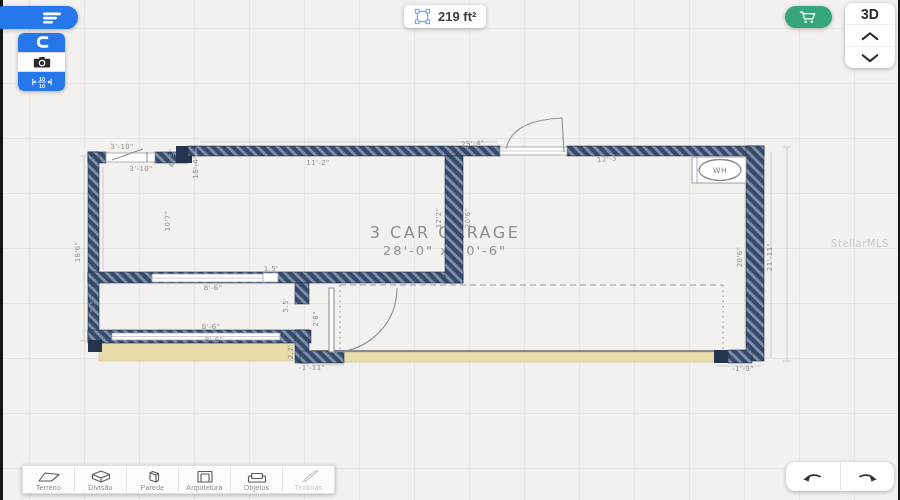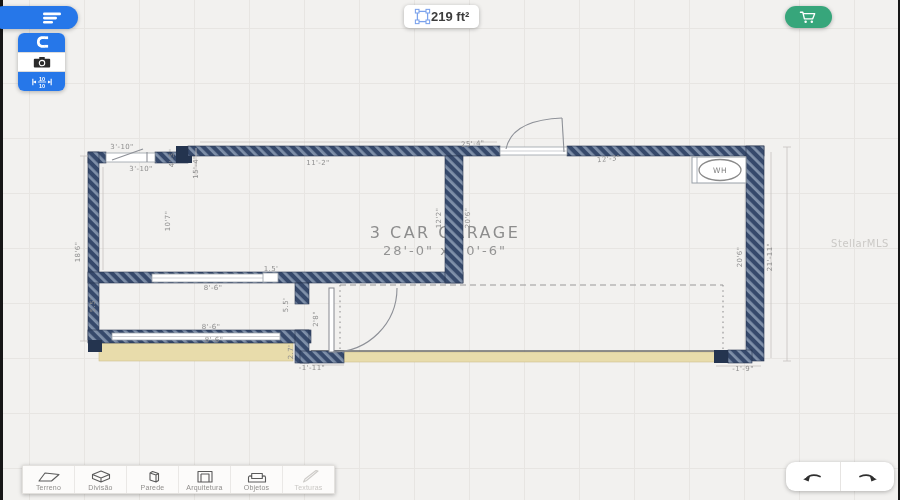--- a/index.html
+++ b/index.html
@@ -17,21 +17,21 @@
   .menu-btn{position:absolute;left:-8px;top:6px;width:86px;height:23px;background:#2677e9;
             border-radius:12px;display:flex;align-items:center;justify-content:flex-end;
             padding-right:15px;box-sizing:border-box;z-index:50;}
   .tool-stack{position:absolute;left:18px;top:33px;width:47px;height:58px;border-radius:6px;
               overflow:hidden;display:flex;flex-direction:column;z-index:50;background:#fff;}
   .tool-stack>div{flex:1;display:flex;align-items:center;justify-content:center;}
   .ts-blue{background:#2677e9;}
   .ts-white{background:#ffffff;border-top:1px solid #dcdcdc;border-bottom:1px solid #dcdcdc;}
 
   .area-badge{position:absolute;left:404px;top:5px;height:23px;padding:0 10px;background:#fff;
-              border-radius:5px;display:flex;align-items:center;z-index:50;}
+              border-radius:5px;display:flex;align-items:center;gap:7px;z-index:50;}
   .area-badge span{font-size:13px;font-weight:bold;color:#3c3c3c;}
 
   .cart-btn{position:absolute;left:785px;top:6px;width:47px;height:22px;border-radius:11px;
             background:#37a67b;display:flex;align-items:center;justify-content:center;z-index:50;}
 
   .view-panel{position:absolute;left:845px;top:3px;width:50px;height:65px;background:#fff;
               border-radius:8px;display:flex;flex-direction:column;z-index:50;}
   .view-panel>div{flex:1;display:flex;align-items:center;justify-content:center;}
   .view-panel>div+div{border-top:1px solid #ececec;}
   .vp-label{font-size:14px;font-weight:bold;color:#2b2b2b;}
@@ -242,20 +242,35 @@
   </div>
 
   <div class="cart-btn float">
     <svg width="19" height="16" viewBox="0 0 20 16">
       <path d="M1.5,3 H4 l1.7,7 h8.6 l2.2,-5.5 H4.6" fill="none" stroke="#fff" stroke-width="1.4" stroke-linejoin="round" stroke-linecap="round"></path>
       <circle cx="7" cy="13" r="1.3" fill="#fff"></circle>
       <circle cx="13.5" cy="13" r="1.3" fill="#fff"></circle>
     </svg>
   </div>
 
+  <div class="view-panel float">
+    <div>
+      <span class="vp-label">3D</span>
+    </div>
+    <div>
+      <svg width="20" height="10" viewBox="0 0 22 11">
+        <polyline points="3,9 11,2.5 19,9" fill="none" stroke="#2f2f2f" stroke-width="2.4" stroke-linecap="round" stroke-linejoin="round"></polyline>
+      </svg>
+    </div>
+    <div>
+      <svg width="20" height="10" viewBox="0 0 22 11">
+        <polyline points="3,2.5 11,9 19,2.5" fill="none" stroke="#2f2f2f" stroke-width="2.4" stroke-linecap="round" stroke-linejoin="round"></polyline>
+      </svg>
+    </div>
+  </div>
 
   <div class="toolbar float">
       <div class="tool-cell">
         <svg class="tool-ico" width="24" height="15" viewBox="0 0 24 15">
           <g fill="none" stroke="#5a5a5a" stroke-width="1.1" stroke-linejoin="round">
             <path d="M2,12 L8,4 L22,5.5 L14.5,12 Z"></path>
           </g>
         </svg>
         <div class="tool-label">Terreno</div>
       </div>

